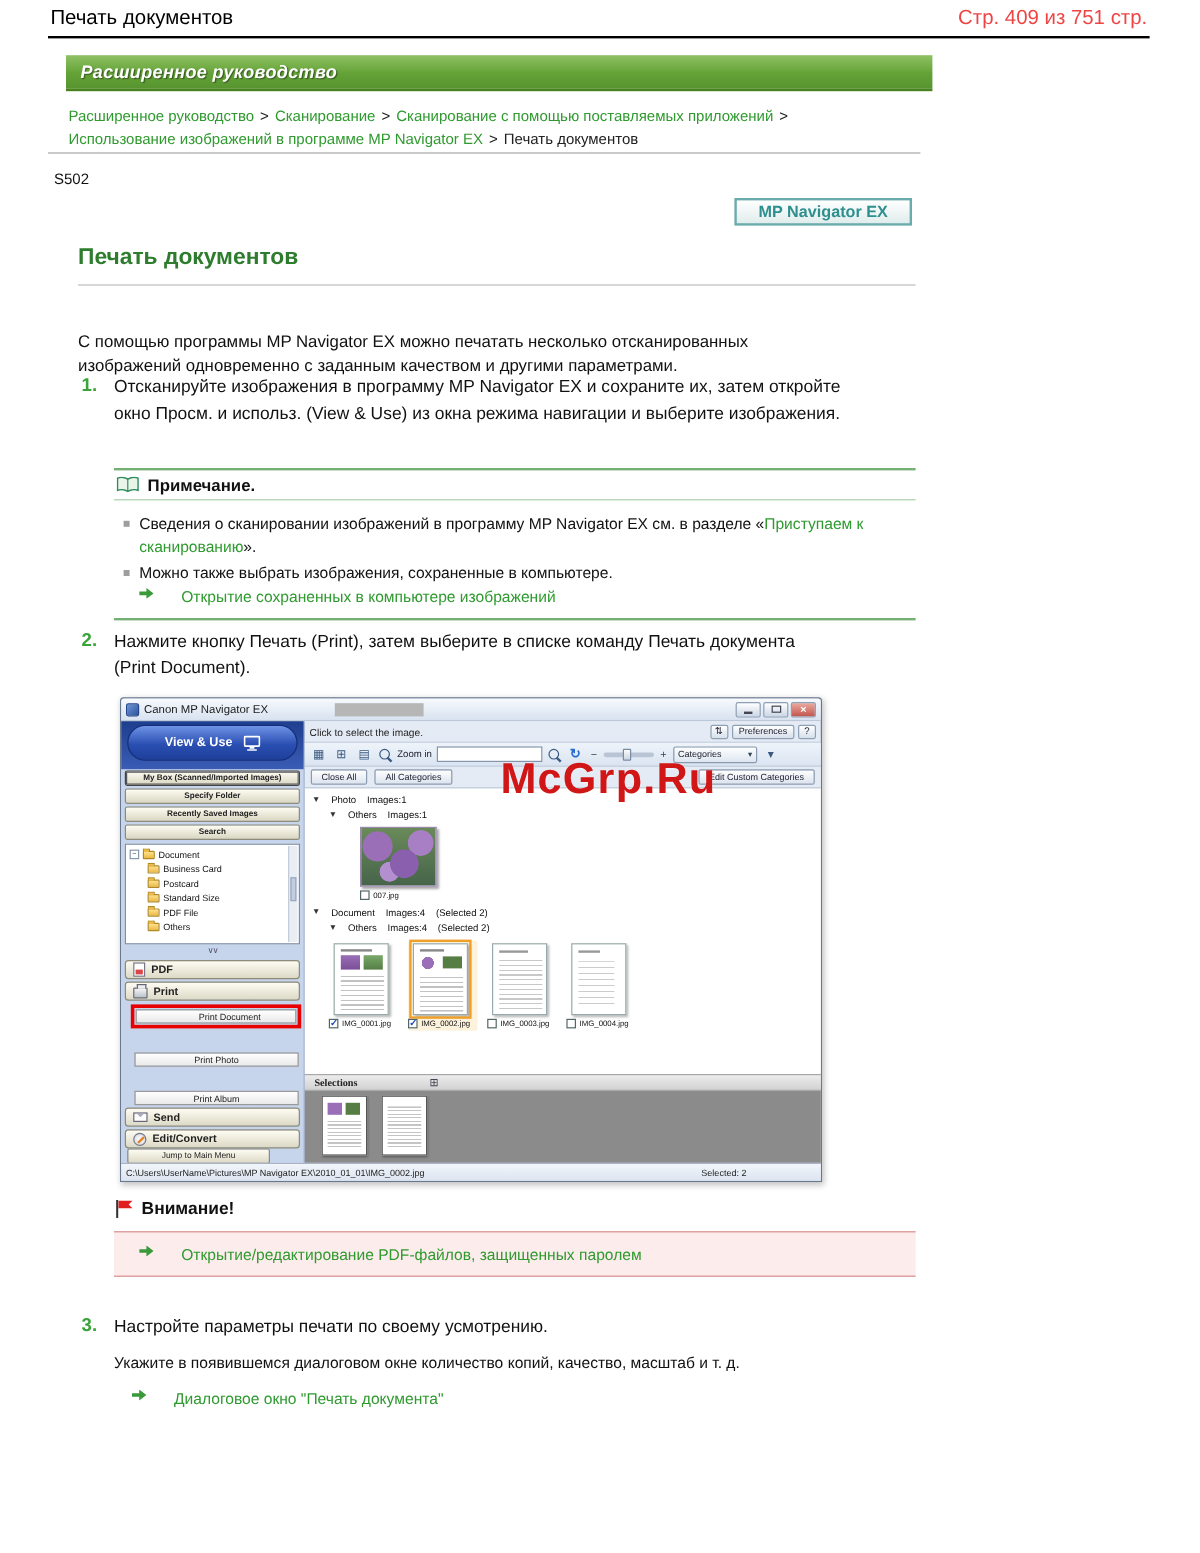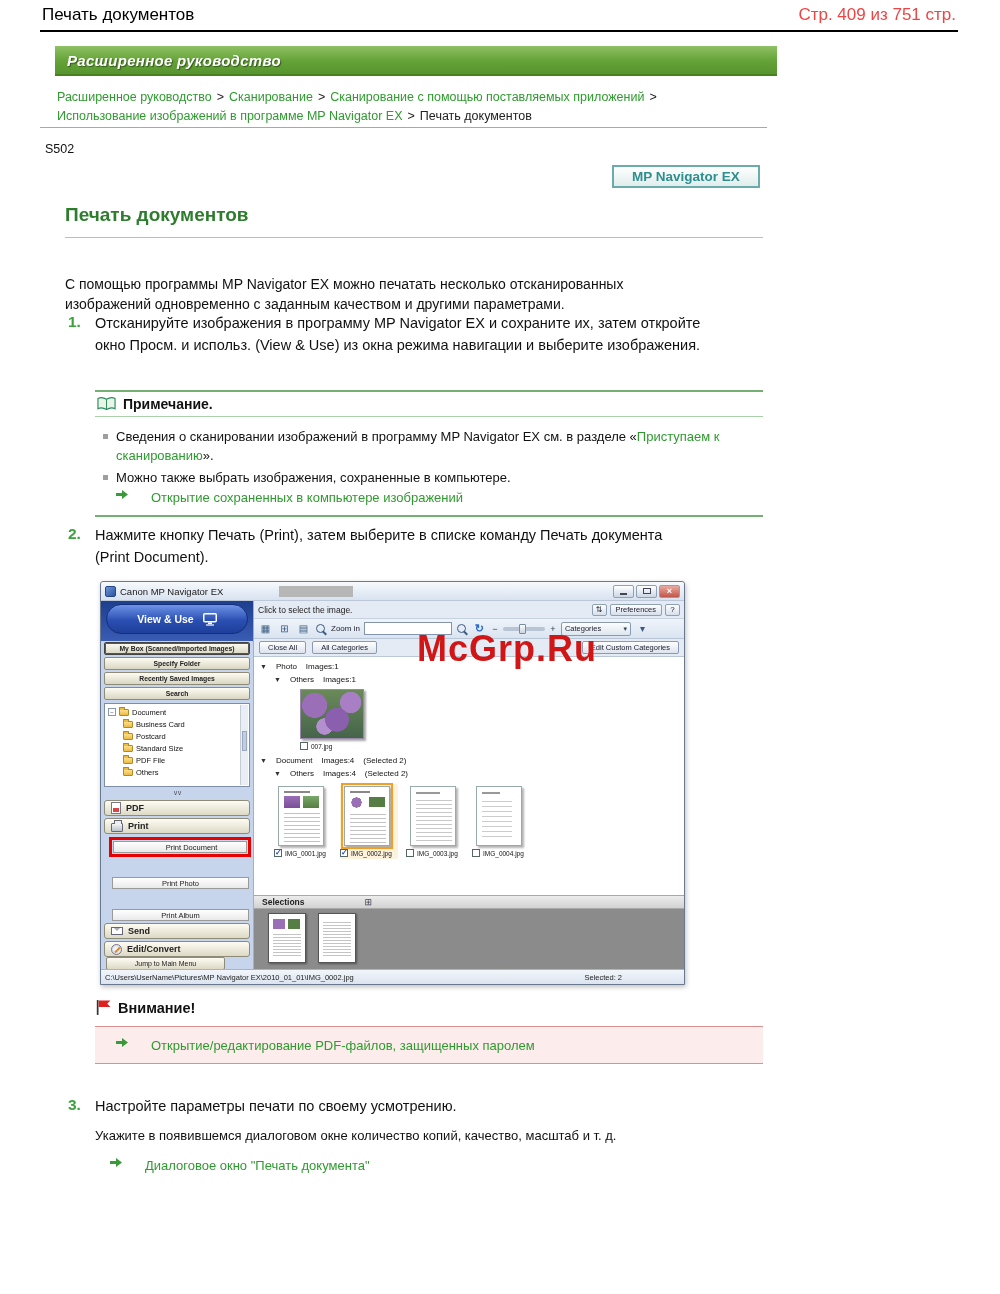--- a/index.html
+++ b/index.html
@@ -201,21 +201,21 @@
            repeating-linear-gradient(#c2c2c2 0 1px, transparent 1px 4px) no-repeat 5px 27px/36px 29px, #fff; }
   .pg-c { background:
            linear-gradient(#999,#999) no-repeat 5px 5px/24px 2px,
            repeating-linear-gradient(#c8c8c8 0 1px, transparent 1px 4px) no-repeat 5px 13px/36px 42px, #fff; }
   .pg-d { background:
            linear-gradient(#999,#999) no-repeat 5px 5px/18px 2px,
            repeating-linear-gradient(#cccccc 0 1px, transparent 1px 5px) no-repeat 5px 14px/30px 36px, #fff; }
 
   .selbar { height:14px; flex:0 0 auto; background:linear-gradient(#ececec,#d2d2d2);
             border-top:1px solid #a8a8a8; border-bottom:1px solid #a8a8a8;
-            display:flex; align-items:center; gap:60px; padding:0 8px; }
+            display:flex; align-items:center; gap:60px; padding:0 8px;font-family:Liberation Serif, serif; }
   .slabel { font-size:8.5px; font-weight:bold; color:#222; }
   .selgrid { font-size:9px; color:#445; }
   .selarea { height:60px; flex:0 0 auto; background:#8b8b8b; display:flex; gap:12px; padding:4px 0 4px 14px; }
   .mini { width:38px; height:50px; background:#fff; border:1px solid #555; box-shadow:1px 1px 2px rgba(0,0,0,0.4); }
   .mini1 { background:
             linear-gradient(#9a6fb8,#9a6fb8) no-repeat 4px 5px/12px 10px,
             linear-gradient(#567e44,#567e44) no-repeat 19px 5px/12px 10px,
             repeating-linear-gradient(#c4c4c4 0 1px, transparent 1px 3px) no-repeat 4px 20px/28px 24px, #fff; }
   .mini2 { background:
             repeating-linear-gradient(#c4c4c4 0 1px, transparent 1px 3px) no-repeat 4px 8px/28px 34px, #fff; }

